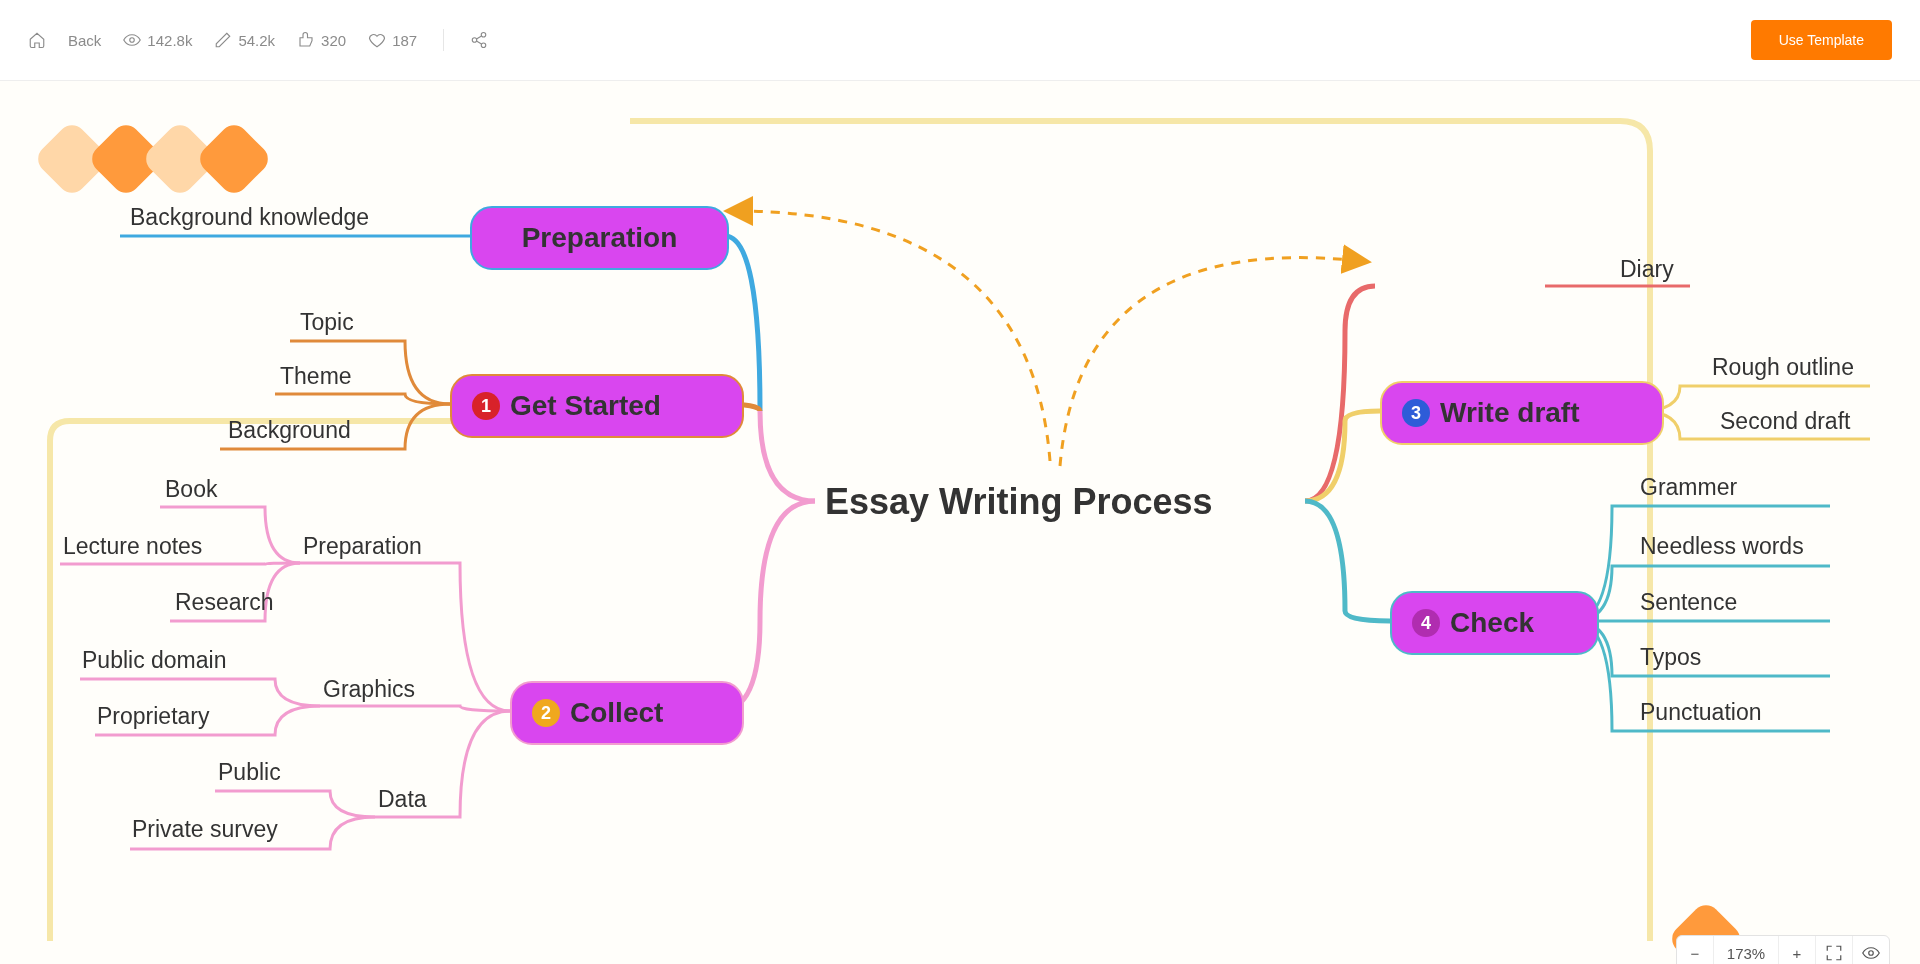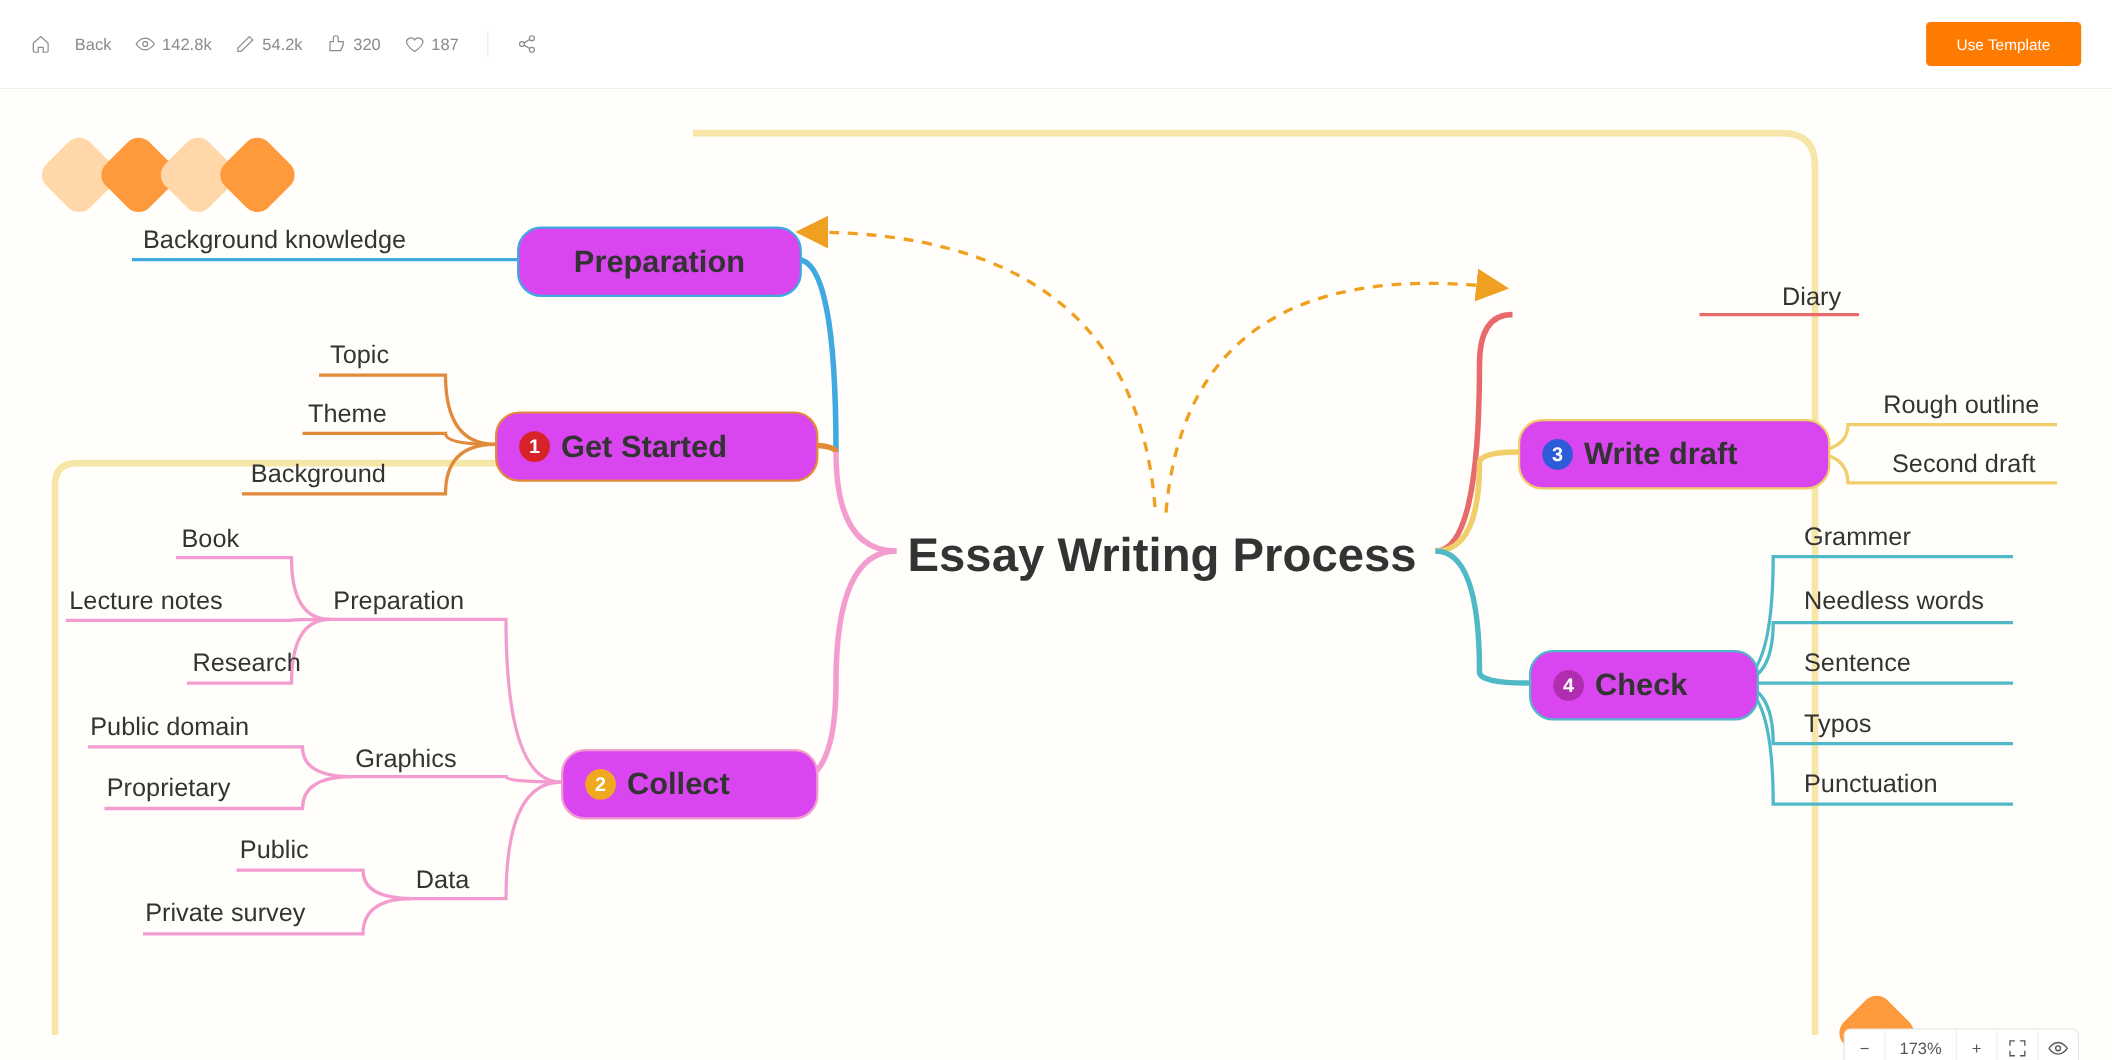--- a/index.html
+++ b/index.html
@@ -8,21 +8,21 @@
   .topbar .stat{display:flex;align-items:center;gap:6px}
   .topbar svg{width:18px;height:18px;stroke:#8b8b8b;fill:none;stroke-width:1.5}
   .topbar .divider{width:1px;height:22px;background:#e6e6e6;margin:0 4px}
   .spacer{flex:1}
   .use-btn{background:#ff7a00;color:#fff;border:none;border-radius:4px;padding:12px 28px;font-size:14px;cursor:pointer}
   
   .canvas{position:relative;width:1920px;height:908px;background:#fffefa}
   .label{position:absolute;font-size:23px;color:#333;white-space:nowrap}
   .node{position:absolute;border:2px solid;border-radius:22px;font-size:28px;font-weight:600;display:flex;align-items:center;justify-content:center;background:#d946ef;color:#333}
   .badge{width:28px;height:28px;border-radius:50%;color:#fff;font-size:18px;font-weight:700;display:flex;align-items:center;justify-content:center;margin-right:10px}
-  .center{position:absolute;font-size:43px;font-weight:700;color:#333;white-space:nowrap}
+  .center{position:absolute;font-size:36px;font-weight:700;color:#333;white-space:nowrap}
   
   .zoom{position:absolute;right:30px;bottom:18px;display:flex;align-items:center;gap:0;background:#fff;border:1px solid #e3e3e3;border-radius:6px;overflow:hidden;font-size:15px;color:#555}
   .zoom>*{height:34px;display:flex;align-items:center;justify-content:center;border-left:1px solid #eee}
   .zoom>*:first-child{border-left:none}
   .zoom .btn{width:36px;cursor:pointer}
   .zoom .val{width:64px}
   .zoom svg{width:18px;height:18px;stroke:#555;fill:none;stroke-width:1.6}
   
   .diamond{position:absolute;width:56px;height:56px;transform:rotate(45deg);border-radius:14px}
 </style>

